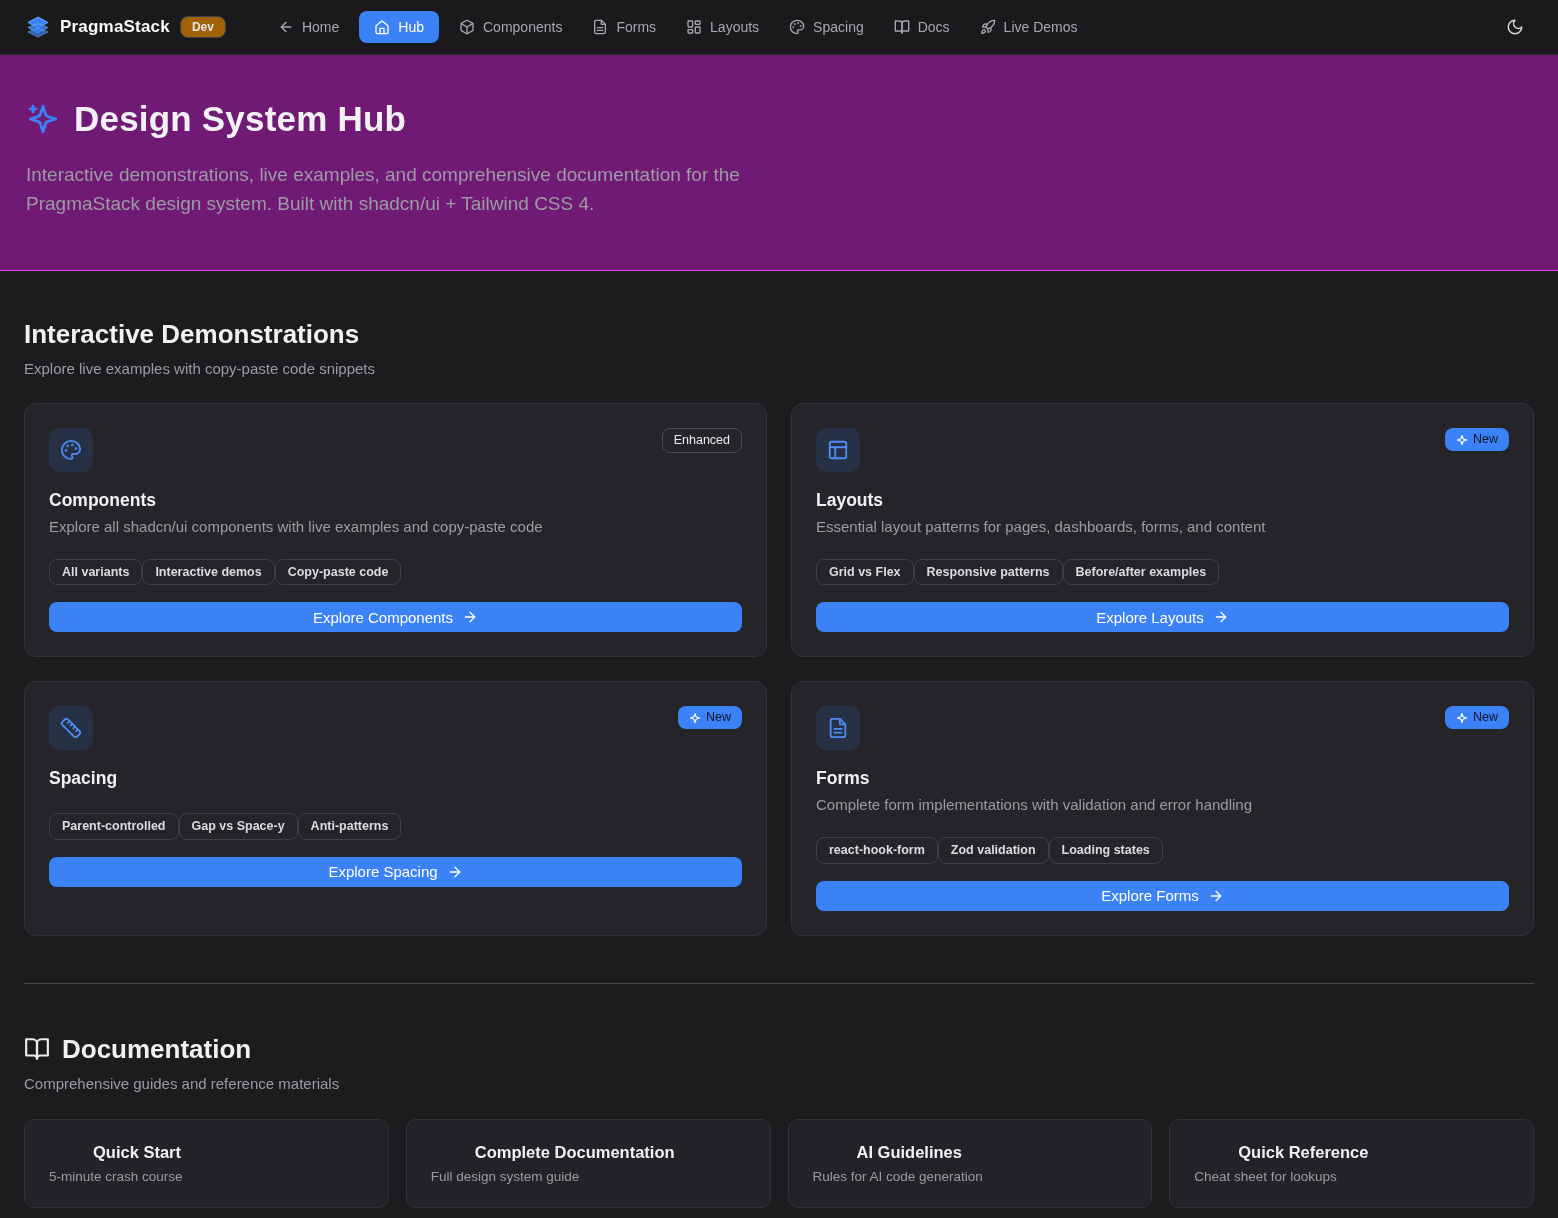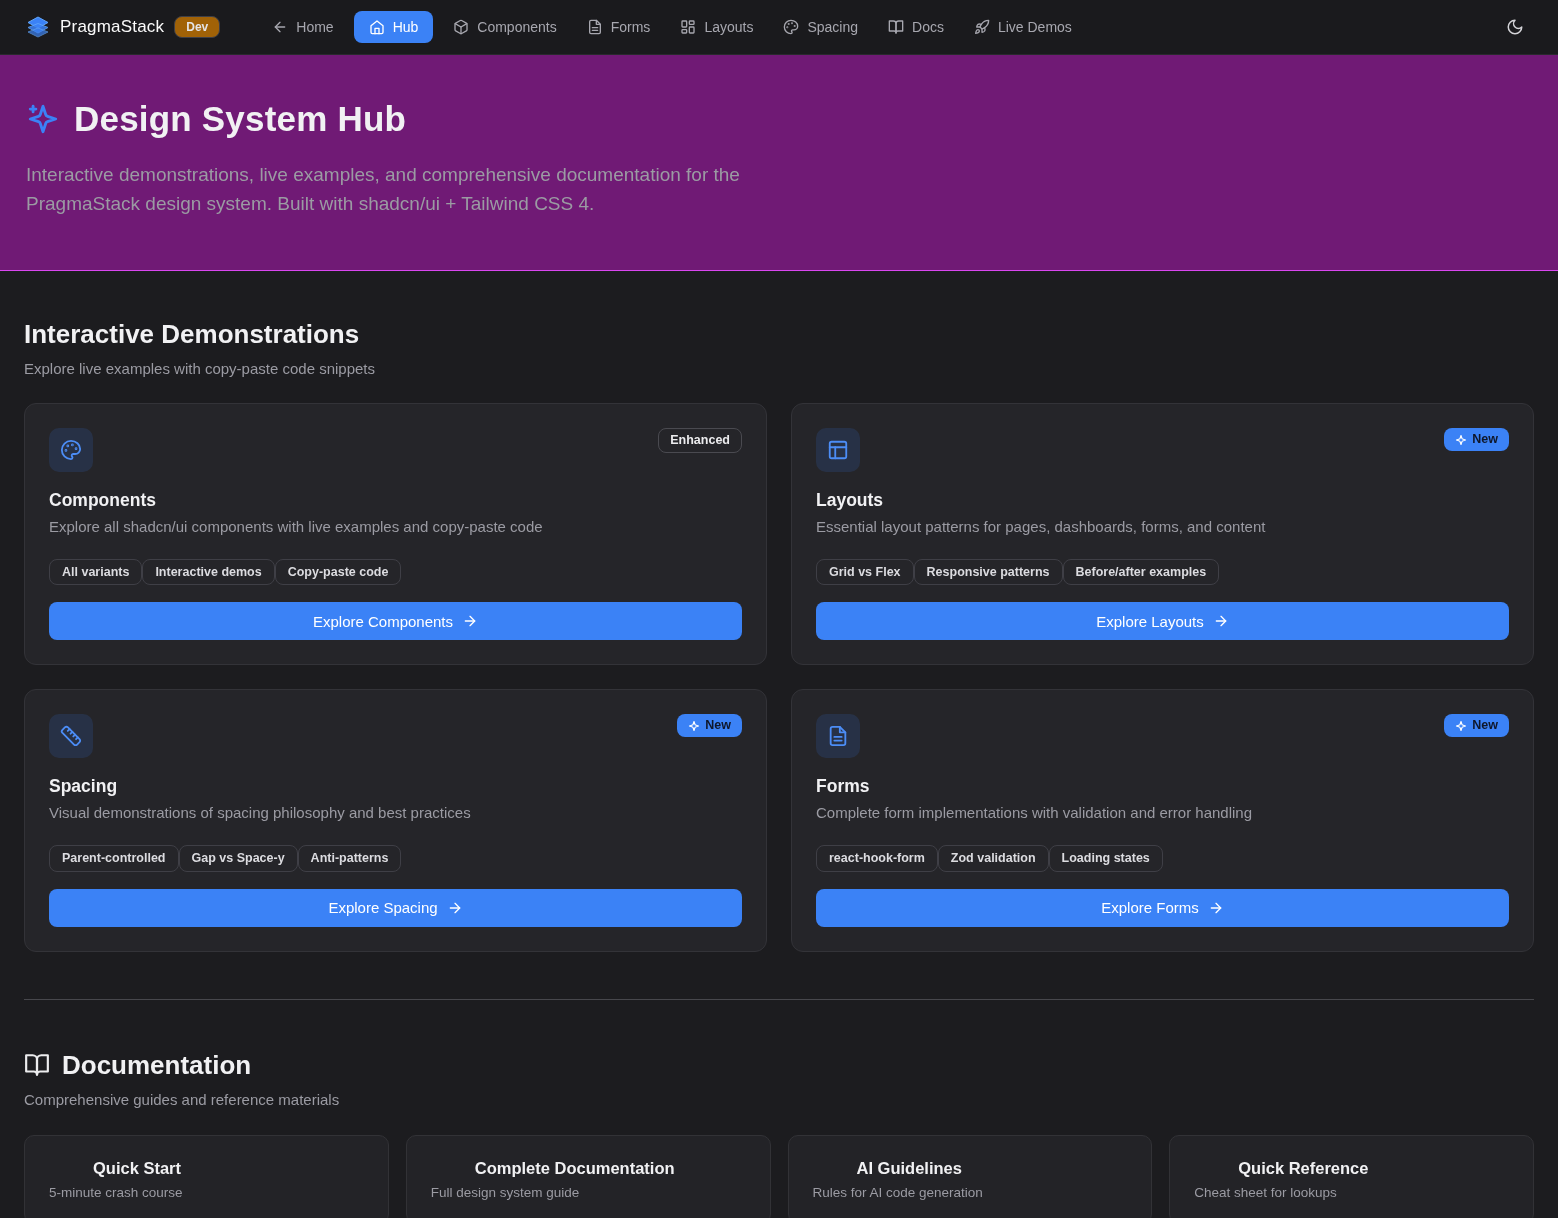--- a/index.html
+++ b/index.html
@@ -11,21 +11,21 @@
     -webkit-font-smoothing:antialiased;
   }
   svg { display:block; }
 
   
   .navbar {
     height:55px; background:#1a1a1d; border-bottom:1px solid #29292d;
     display:flex; align-items:center; padding:0 26px;
   }
   .brand { display:flex; align-items:center; gap:10px; cursor:pointer; }
-  .brand-name { font-size:17px; font-weight:400; color:#fafafa; letter-spacing:.2px; }
+  .brand-name { font-size:17px; font-weight:700; color:#fafafa; letter-spacing:.2px; }
   .dev-badge {
     font-size:12px; font-weight:700; color:#e4e4e7;
     border:1px solid #3f3f46; background:#a16207;
     border-radius:8px; padding:3px 11px; line-height:1.2;
   }
   .main-nav { display:flex; align-items:center; gap:10px; margin-left:42px; flex:1; }
   .nav-item {
     display:flex; align-items:center; gap:8px;
     color:#a7a7af; font-size:14px; font-weight:500;
     padding:8px 10px; border-radius:8px; cursor:pointer; text-decoration:none;
@@ -69,36 +69,36 @@
   }
   .card-head { display:flex; align-items:flex-start; justify-content:space-between; }
   .icon-tile {
     width:44px; height:44px; border-radius:10px;
     background:rgba(59,130,246,0.14);
     display:flex; align-items:center; justify-content:center;
   }
   .icon-tile svg { stroke:#4c8df6; }
   .badge {
     display:inline-flex; align-items:center; gap:5px;
-    font-size:12.5px; font-weight:700; line-height:1.2;
+    font-size:12.5px; font-weight:400; line-height:1.2;
     border-radius:8px; padding:4px 11px;
   }
   .badge-outline { border:1px solid #4a4a50; color:#ececee; background:transparent; }
   .badge-new { background:#3b82f6; color:#0f172a; }
   .badge-new svg { stroke:#ffffff; }
   .demo-card h3 { margin-top:18px; font-size:17.5px; font-weight:700; color:#f1f1f3; }
   .demo-card .card-desc { margin-top:7px; font-size:15px; color:#9b9ba3; }
   .tags { margin-top:24px; display:flex; gap:0; flex-wrap:wrap; }
   .tag {
     border:1px solid #3f3f46; border-radius:8px; padding:4px 12px;
     font-size:12.5px; font-weight:700; color:#dcdce0; line-height:1.3;
     white-space:nowrap;
   }
   .explore-btn {
-    margin-top:17px; width:100%; height:38px;
+    margin-top:17px; width:100%; height:30px;
     background:#3b82f6; color:#ffffff; border:none; border-radius:8px;
     font-family:inherit; font-size:15px; font-weight:500;
     display:flex; align-items:center; justify-content:center; gap:9px;
     cursor:pointer;
   }
   .explore-btn svg { stroke:#ffffff; }
 
   .divider { border:none; border-top:1px solid #47474c; margin:47px 0 50px 0; }
 
   
@@ -325,21 +325,20 @@
           <span class="badge badge-new">
             <span>
               <svg width="12" height="12" viewBox="0 0 24 24" fill="none" stroke-width="2.4" stroke-linecap="round" stroke-linejoin="round">
                   <path d="m12 3-1.9 5.8a2 2 0 0 1-1.3 1.3L3 12l5.8 1.9a2 2 0 0 1 1.3 1.3L12 21l1.9-5.8a2 2 0 0 1 1.3-1.3L21 12l-5.8-1.9a2 2 0 0 1-1.3-1.3Z"></path>
                 </svg>
             </span>
             <span>New</span>
           </span>
         </div>
         <h3>Spacing</h3>
-        <p class="card-desc">Visual demonstrations of spacing philosophy and best practices</p>
         <div class="tags">
           <span class="tag">Parent-controlled</span>
           <span class="tag">Gap vs Space-y</span>
           <span class="tag">Anti-patterns</span>
         </div>
         <button class="explore-btn">
           <span>Explore Spacing</span>
           <span>
             <svg width="16" height="16" viewBox="0 0 24 24" fill="none" stroke-width="2" stroke-linecap="round" stroke-linejoin="round">
                 <path d="M5 12h14"></path>

